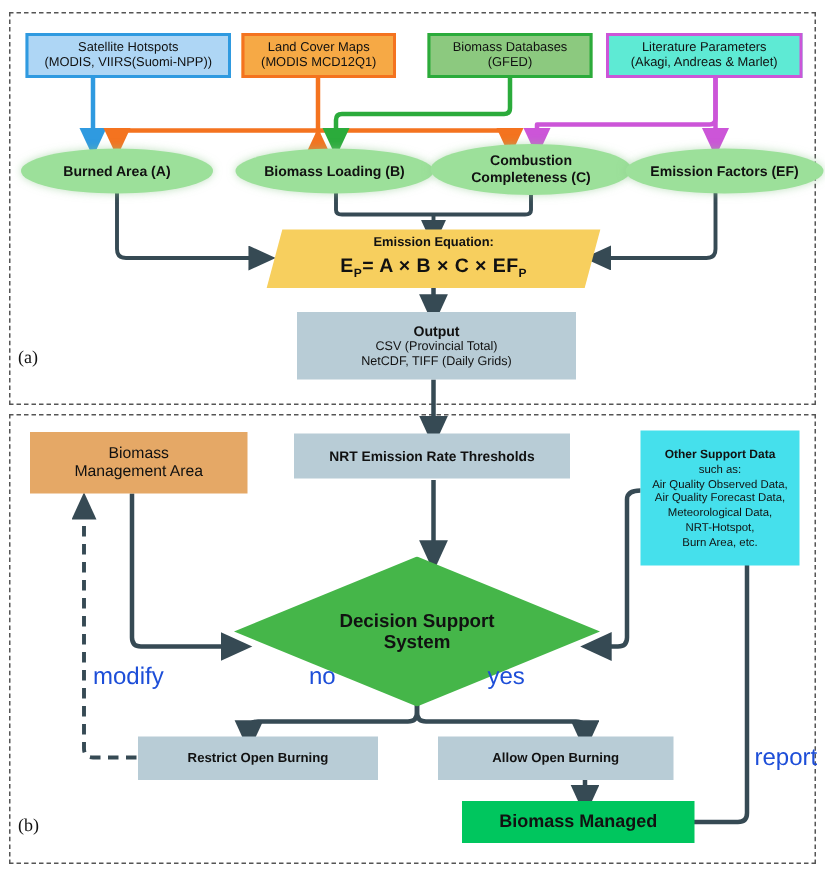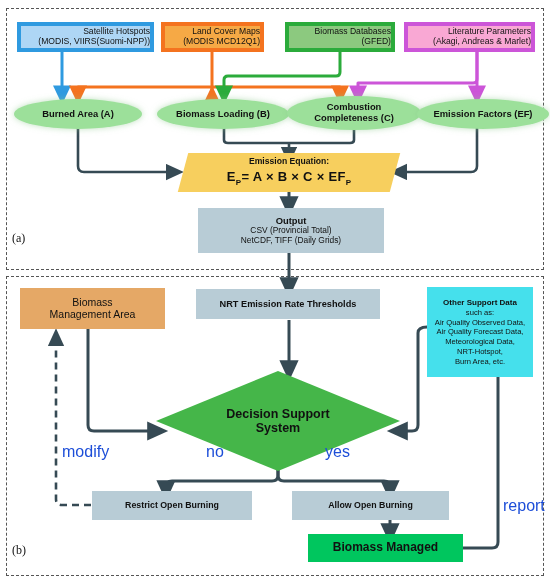--- a/index.html
+++ b/index.html
@@ -7,25 +7,25 @@
        font-family:"Liberation Sans", sans-serif;}
   #stage{position:absolute;left:0;top:0;width:550px;height:583px;}
   svg#wires{position:absolute;left:0;top:0;width:550px;height:583px;pointer-events:none;}
 
   .panel{position:absolute;border:1.5px dashed #555;box-sizing:border-box;}
   .panel-label{position:absolute;font-family:"Liberation Serif",serif;font-size:12px;color:#111;}
 
   .node{position:absolute;box-sizing:border-box;display:flex;align-items:center;
         justify-content:center;text-align:center;color:#111;line-height:1.12;}
 
-  .srcbox{border:4px solid #0ea5e9;font-size:8.6px;align-items:flex-end;}
+  .srcbox{border:2px solid #0ea5e9;font-size:8.6px;}
   .src-blue{background:#aed6f5;border-color:#2f9ae0;}
   .src-orange{background:#f6a945;border-color:#f4731f;}
   .src-green{background:#8cc97f;border-color:#2bab3b;}
-  .src-purple{background:#f9a8d4;border-color:#cc55d8;}
+  .src-purple{background:#5eead4;border-color:#cc55d8;}
 
   .ellipse{border-radius:50%;background:#9ce09a;font-weight:bold;font-size:9.4px;
            box-shadow:0 0 6px rgba(140,200,140,.55);}
 
   .para{background:#f7cf5e;font-size:9px;}
   .para-inner{position:relative;z-index:3;display:flex;flex-direction:column;
               align-items:center;justify-content:center;width:100%;}
   .para-title{font-weight:bold;font-size:8.6px;margin-bottom:3px;}
   .para-eq{font-size:13px;font-weight:bold;letter-spacing:.3px;}
   .para-eq sub{font-size:8px;}

